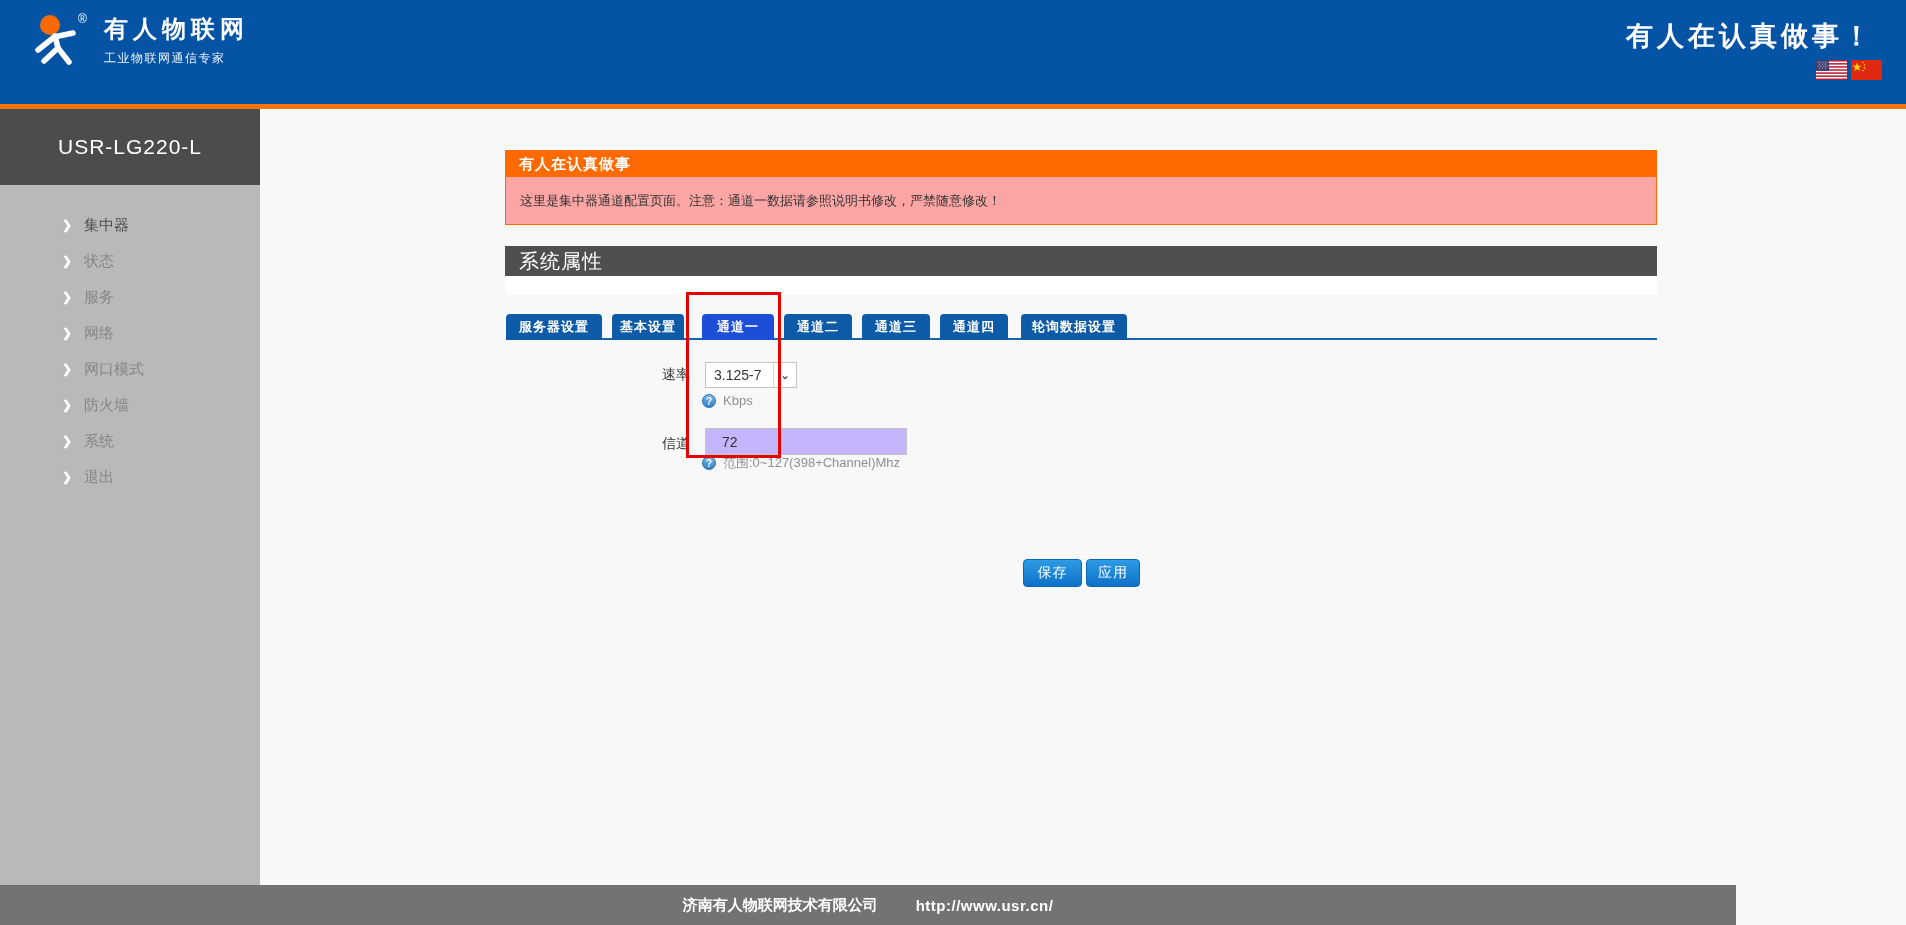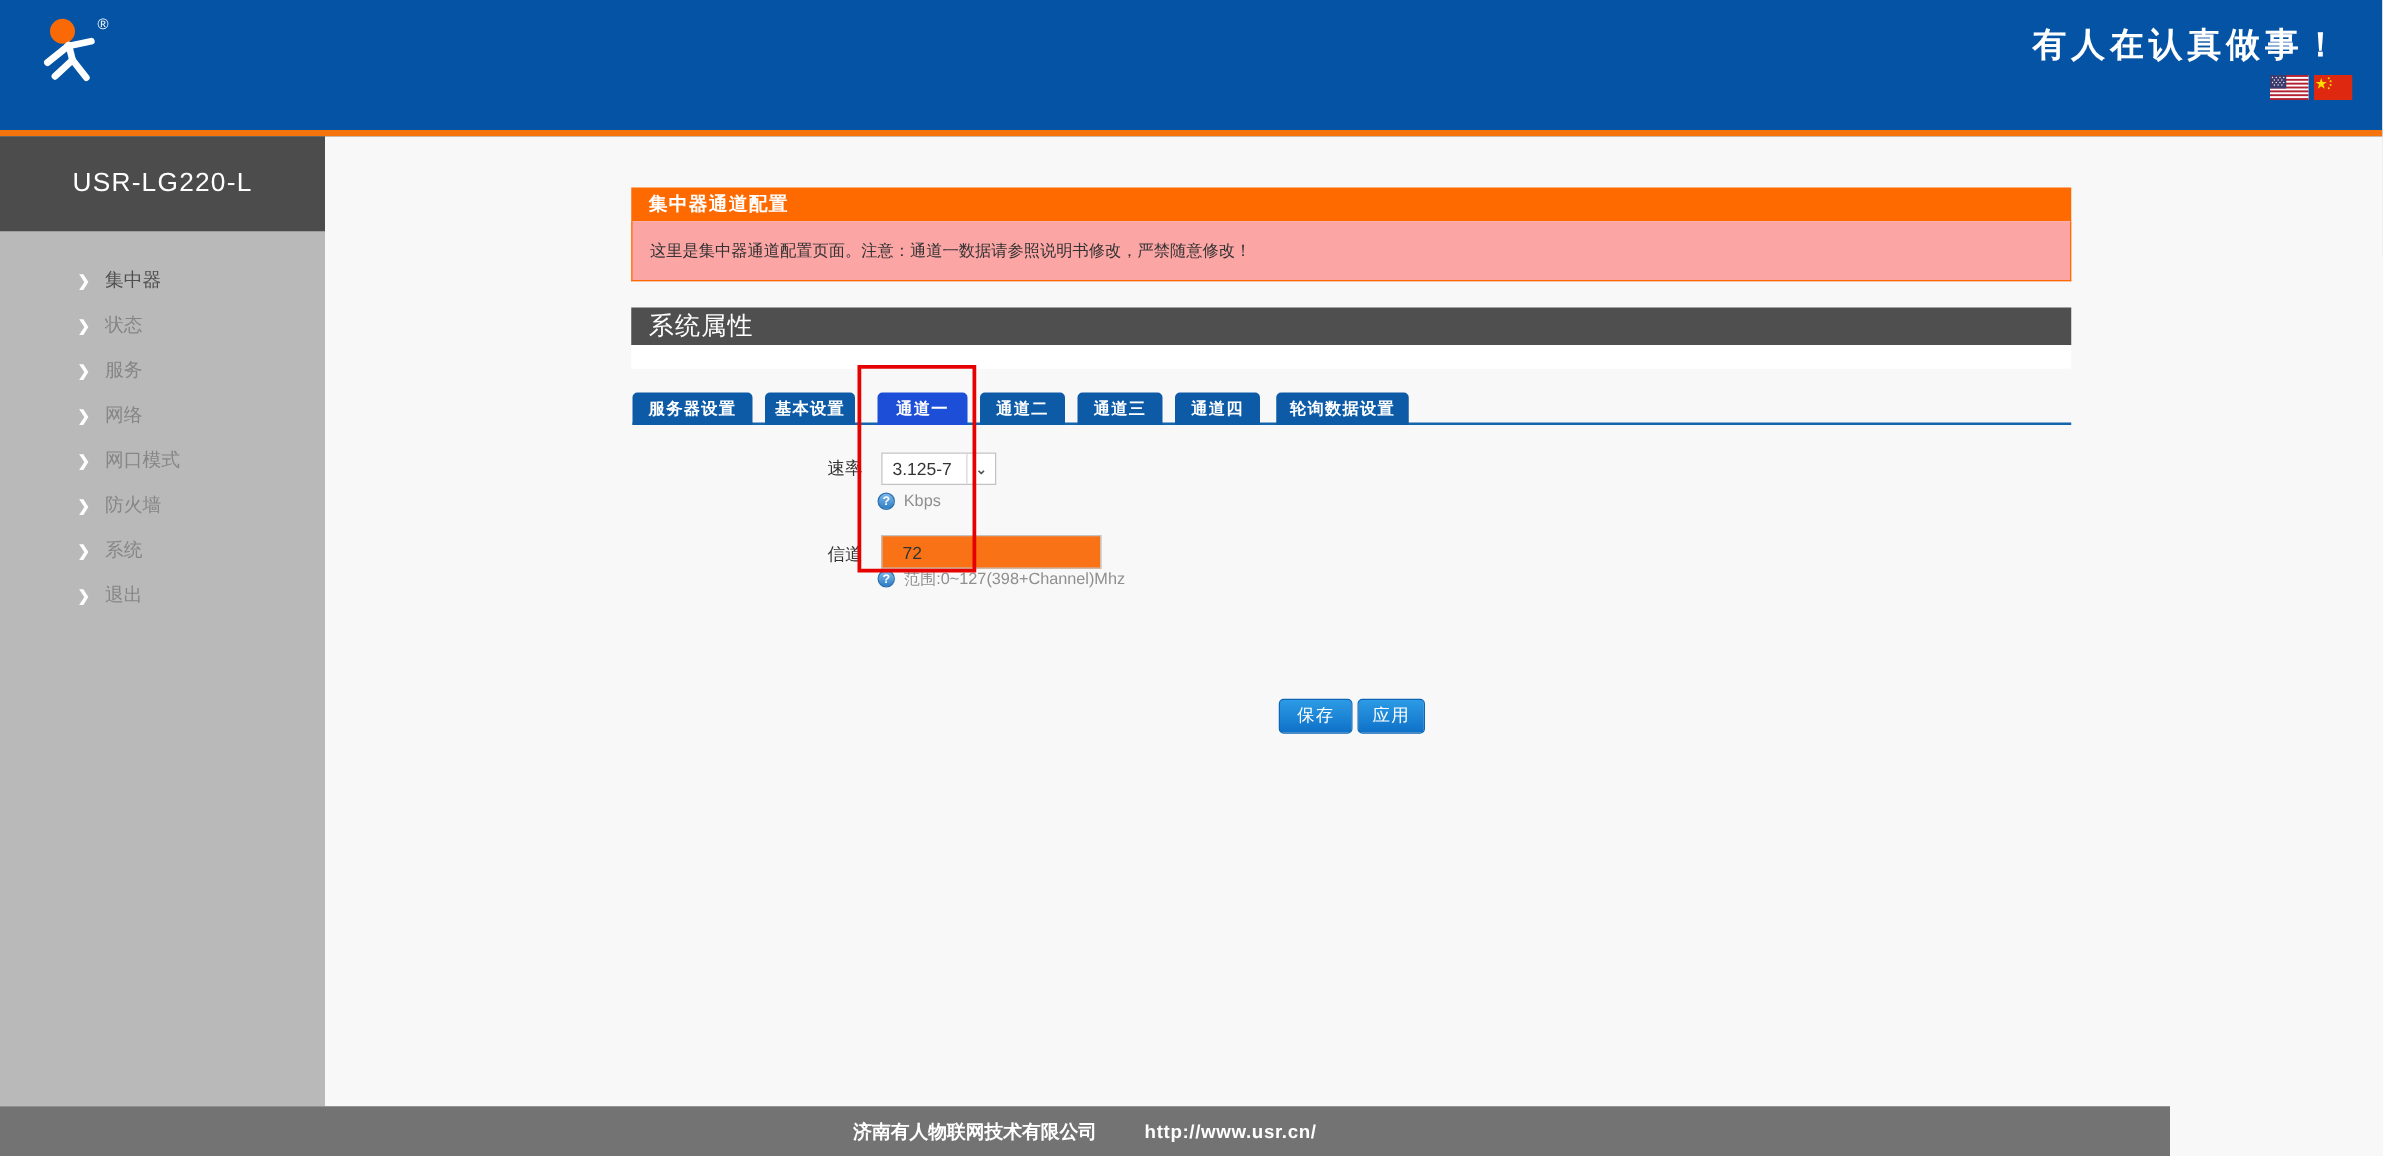--- a/index.html
+++ b/index.html
@@ -60,22 +60,22 @@
   .form-label { position:absolute; left:85px; width:100px; text-align:right; font-size:14px;
                 color:#333; }
   .label-rate { top:216px; }
   .label-channel { top:285px; }
   .rate-select { position:absolute; left:200px; top:212px; width:92px; height:26px;
                  background:#fff; border:1px solid #c3c3c3; cursor:pointer; display:flex;
                  align-items:center; }
   .rate-value { flex:1; height:100%; line-height:24px; padding-left:8px; font-size:14px;
                 color:#333; border-right:1px solid #d7d7d7; }
   .rate-arrow { width:22px; text-align:center; color:#555; font-size:11px; font-weight:bold; }
-  .channel-input { position:absolute; left:200px; top:278px; width:176px; height:27px;
-                   border:1px solid #c3c3c3; background:#f97316; font-size:14px; color:#333;
+  .channel-input { position:absolute; left:200px; top:278px; width:202px; height:27px;
+                   border:1px solid #c3c3c3; background:#c4b5fd; font-size:14px; color:#333;
                    padding-left:16px; font-family:"Liberation Sans", sans-serif; }
   .hint { position:absolute; left:197px; display:flex; align-items:center; font-size:13px;
           color:#8f8f8f; }
   .hint-rate { top:243px; }
   .hint-channel { top:304px; }
   .help-icon { width:14px; height:14px; border-radius:50%; margin-right:7px;
                background:linear-gradient(#7db9ea,#2f7fc4); color:#fff; font-size:10px;
                font-weight:bold; text-align:center; line-height:14px; border:1px solid #2a6fae; }
 
   
@@ -106,20 +106,24 @@
         <circle cx="22" cy="15" r="10" fill="#f96a07"></circle>
         <g stroke="#ffffff" stroke-width="5.5" stroke-linecap="round" fill="none">
           <path d="M27 26 L30 38"></path>
           <path d="M26 27 L45 23"></path>
           <path d="M25 28 L10 40"></path>
           <path d="M30 38 L16 51"></path>
           <path d="M30 38 L41 52"></path>
         </g>
         <text x="50" y="13" fill="#ffffff" font-size="12">®</text>
       </svg>
+      <div class="brand-text">
+        <div class="brand-title">有人物联网</div>
+        <div class="brand-subtitle">工业物联网通信专家</div>
+      </div>
     </div>
     <div class="slogan">有人在认真做事！</div>
     <div class="flags">
       <svg class="flag" viewBox="0 0 31 20">
         <rect width="31" height="20" fill="#ffffff"></rect>
         <g fill="#b22234">
           <rect y="0" width="31" height="1.54"></rect>
             <rect y="3.08" width="31" height="1.54"></rect>
           <rect y="6.15" width="31" height="1.54"></rect>
             <rect y="9.23" width="31" height="1.54"></rect>
@@ -188,21 +192,21 @@
         <span class="nav-label">系统</span>
       </div>
       <div class="nav-item">
         <span class="nav-chevron">❯</span>
         <span class="nav-label">退出</span>
       </div>
     </nav>
   </aside>
 
   <main class="panel">
-    <div class="panel-header">集中器通道配置</div>
+    <div class="panel-header">有人在认真做事</div>
     <div class="panel-note">这里是集中器通道配置页面。注意：通道一数据请参照说明书修改，严禁随意修改！</div>
     <div class="section-bar">系统属性</div>
     <div class="white-strip"></div>
 
     <div class="tabs">
       <div class="tab">服务器设置</div>
       <div class="tab">基本设置</div>
       <div class="tab active">通道一</div>
       <div class="tab">通道二</div>
       <div class="tab">通道三</div>

